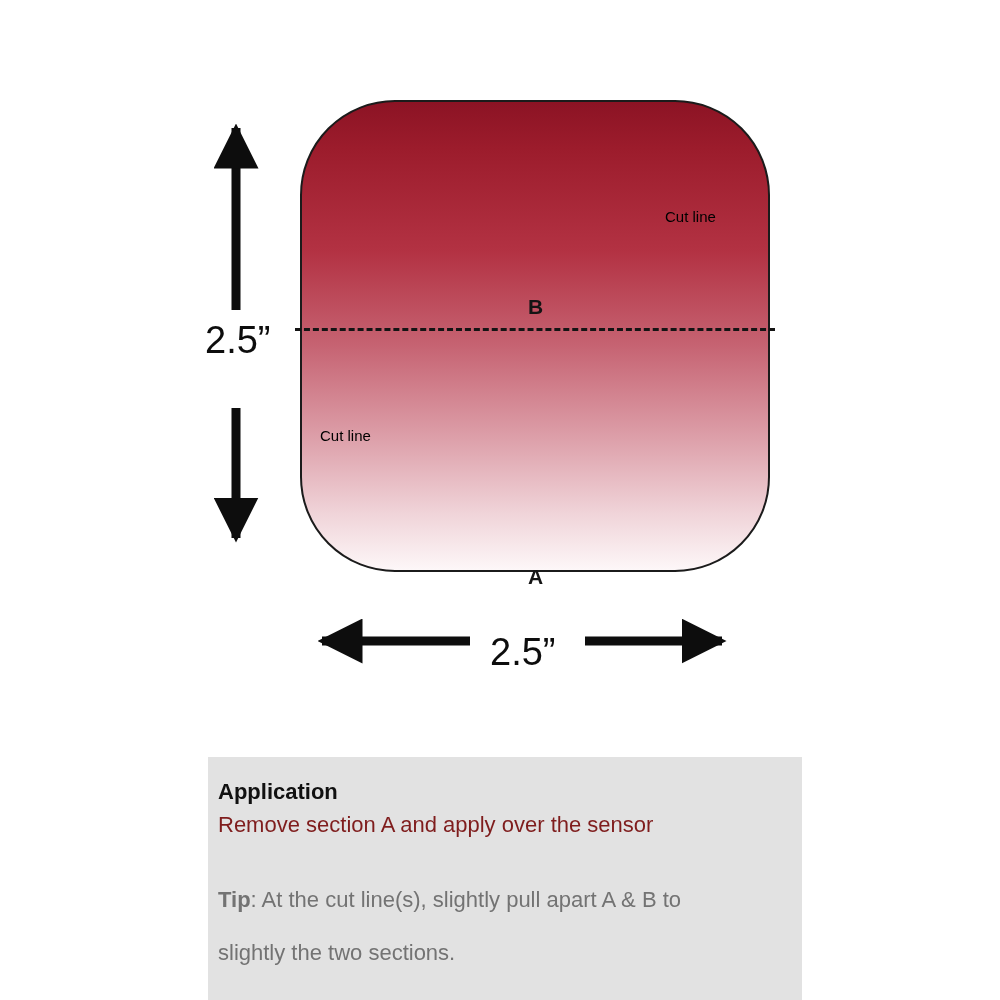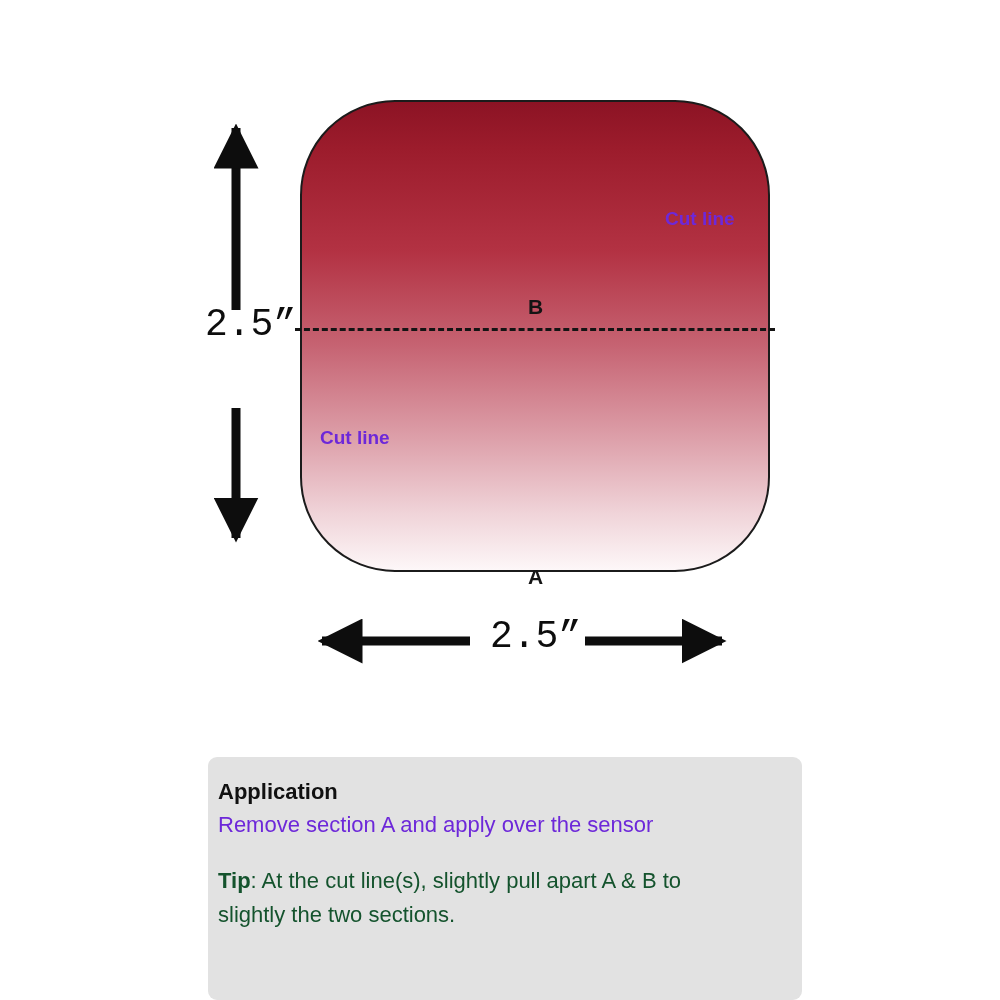--- a/index.html
+++ b/index.html
@@ -61,34 +61,35 @@
     left: -5px;
     top: 228px;
     width: 480px;
     height: 0;
     border-top: 3px dashed #141414;
   }
 
   .cut-text {
     position: absolute;
     font-family: "Liberation Sans", sans-serif;
-    font-size: 19px;
-    font-weight: 700;
-    color: #6d28d9;
+    font-size: 15px;
+    font-weight: 400;
+    color: #000000;
     white-space: nowrap;
   }
   .cut-text-top { left: 365px; top: 108px; }
   .cut-text-bottom { left: 20px; top: 327px; }
 
   
   .dim-text {
     position: absolute;
-    font-family: Liberation Mono, monospace;
+    font-family: Liberation Sans, sans-serif;
     font-size: 38px;
     color: #0d0d0d;
+    margin-top: 16px;
   }
   .dim-vert { left: 205px; top: 303px; }
   .dim-horz { left: 490px; top: 615px; }
 
   
   #overlay {
     position: absolute;
     left: 0; top: 0;
     width: 1000px;
     height: 1000px;
@@ -98,42 +99,42 @@
   
   .app-box {
     position: absolute;
     left: 208px;
     top: 757px;
     width: 594px;
     height: 243px;
     background: #e2e2e2;
     padding: 18px 0 0 10px;
     box-sizing: border-box;
-    border-radius: 9px;
   }
   .app-title {
     font-family: "Liberation Sans", sans-serif;
     font-size: 22px;
     font-weight: 700;
     color: #111;
     line-height: 1.5;
   }
   .app-line {
     font-family: "Liberation Sans", sans-serif;
     font-size: 22px;
-    color: #6d28d9;
+    color: #7f1d1d;
     line-height: 1.55;
     white-space: nowrap;
   }
   .app-gap { height: 22px; }
   .tip-line {
     font-family: "Liberation Sans", sans-serif;
     font-size: 22px;
-    color: #14532d;
+    color: #737373;
     line-height: 1.55;
+    margin-top: 19px;
   }
   .tip-line b { font-weight: 700; }
 </style>
 </head>
 <body>
 
 <div id="stage">
 
   <svg id="overlay" viewBox="0 0 1000 1000">
     <defs>

